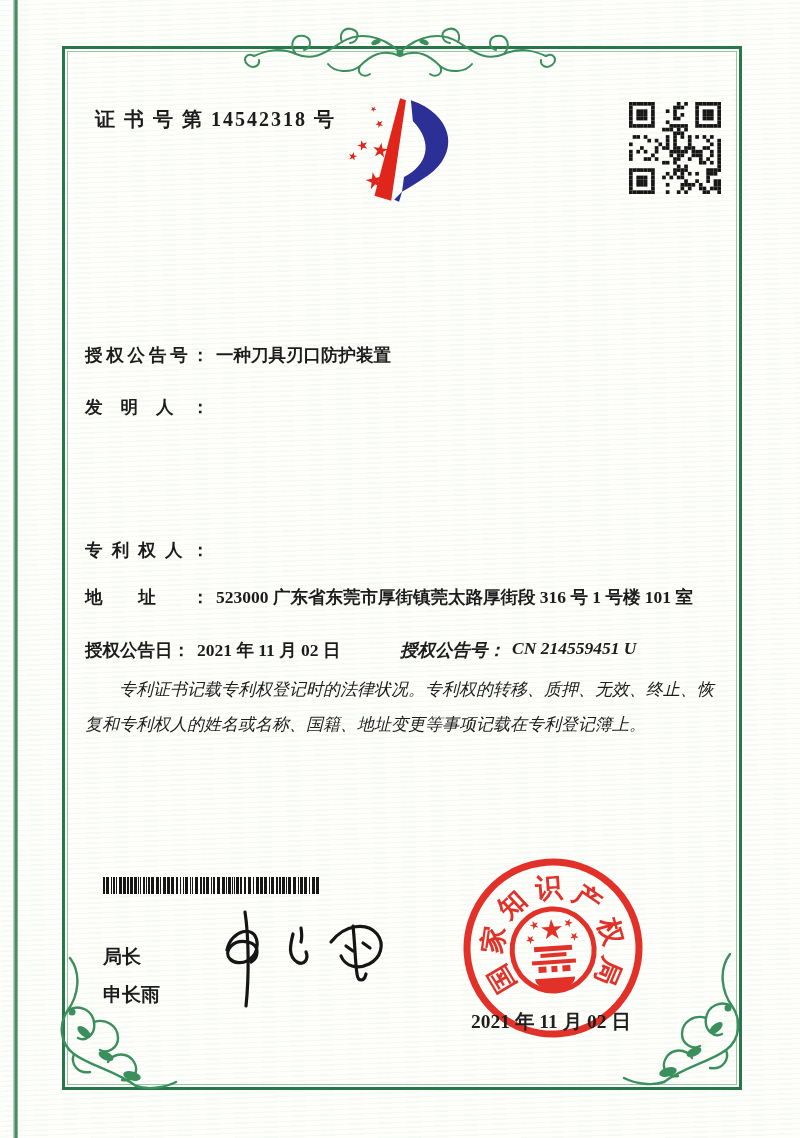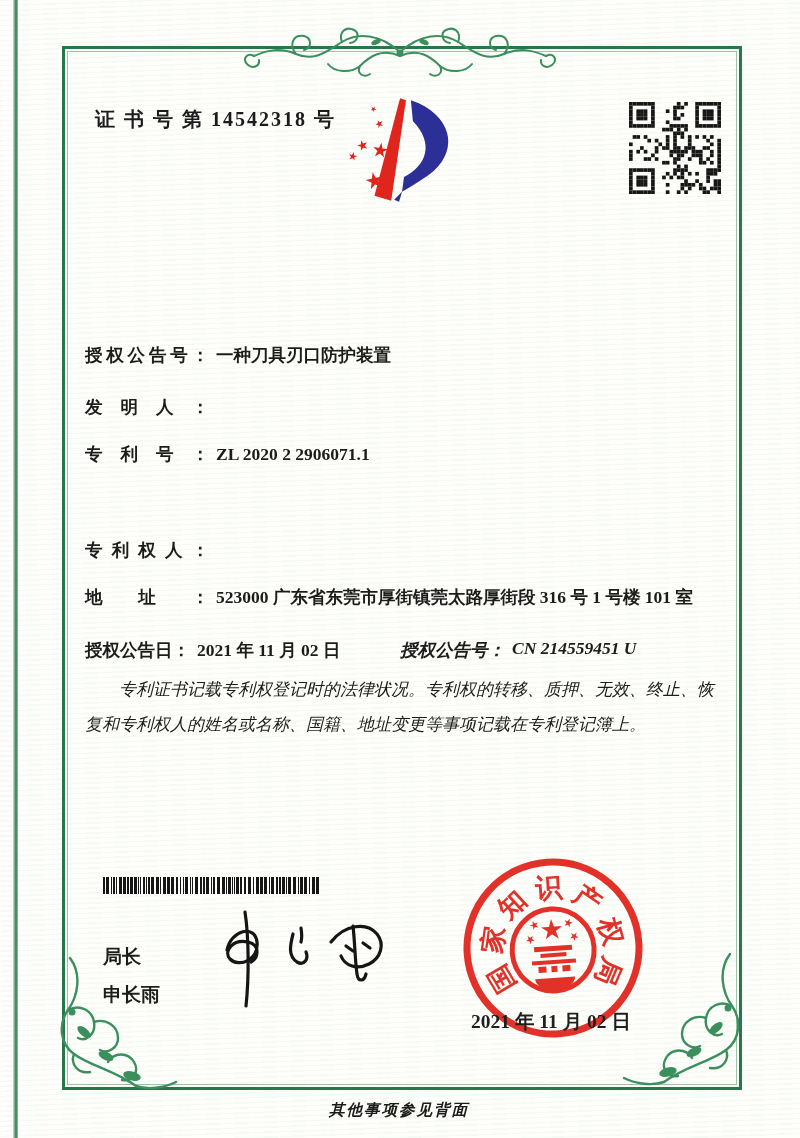--- a/index.html
+++ b/index.html
@@ -381,24 +381,20 @@
     </svg>
 
 
   <div class="row r1">
     <span class="lbl">授权公告号：</span>
     <span class="val">一种刀具刃口防护装置</span>
   </div>
   <div class="row r2">
     <span class="lbl">发明人：</span>
   </div>
-  <div class="row r3">
-    <span class="lbl">专利号：</span>
-    <span class="val">ZL 2020 2 2906071.1</span>
-  </div>
   <div class="row r5">
     <span class="lbl">专利权人：</span>
   </div>
   <div class="row r6">
     <span class="lbl">地址：</span>
     <span class="val">523000 广东省东莞市厚街镇莞太路厚街段 316 号 1 号楼 101 室</span>
   </div>
 
   <div class="grant-row">
     <div class="grant-a">
@@ -584,15 +580,14 @@
         <rect x="-16" y="18" width="8" height="6"></rect>
         <rect x="8" y="18" width="8" height="6"></rect>
         <rect x="-3" y="18" width="6" height="6"></rect>
         <path d="M-20,30 a20,12 0 0 0 40,0 Z"></path>
       </g>
     </g>
     <text x="-2" y="80" text-anchor="middle" font-size="19.5" font-weight="700" fill="#111" font-family="Liberation Serif, DejaVu Serif, serif">2021 年 11 月 02 日</text>
   </svg>
 
 
-  <div class="back-note">其他事项参见背面</div>
 
 </div>
 
 </body></html>

